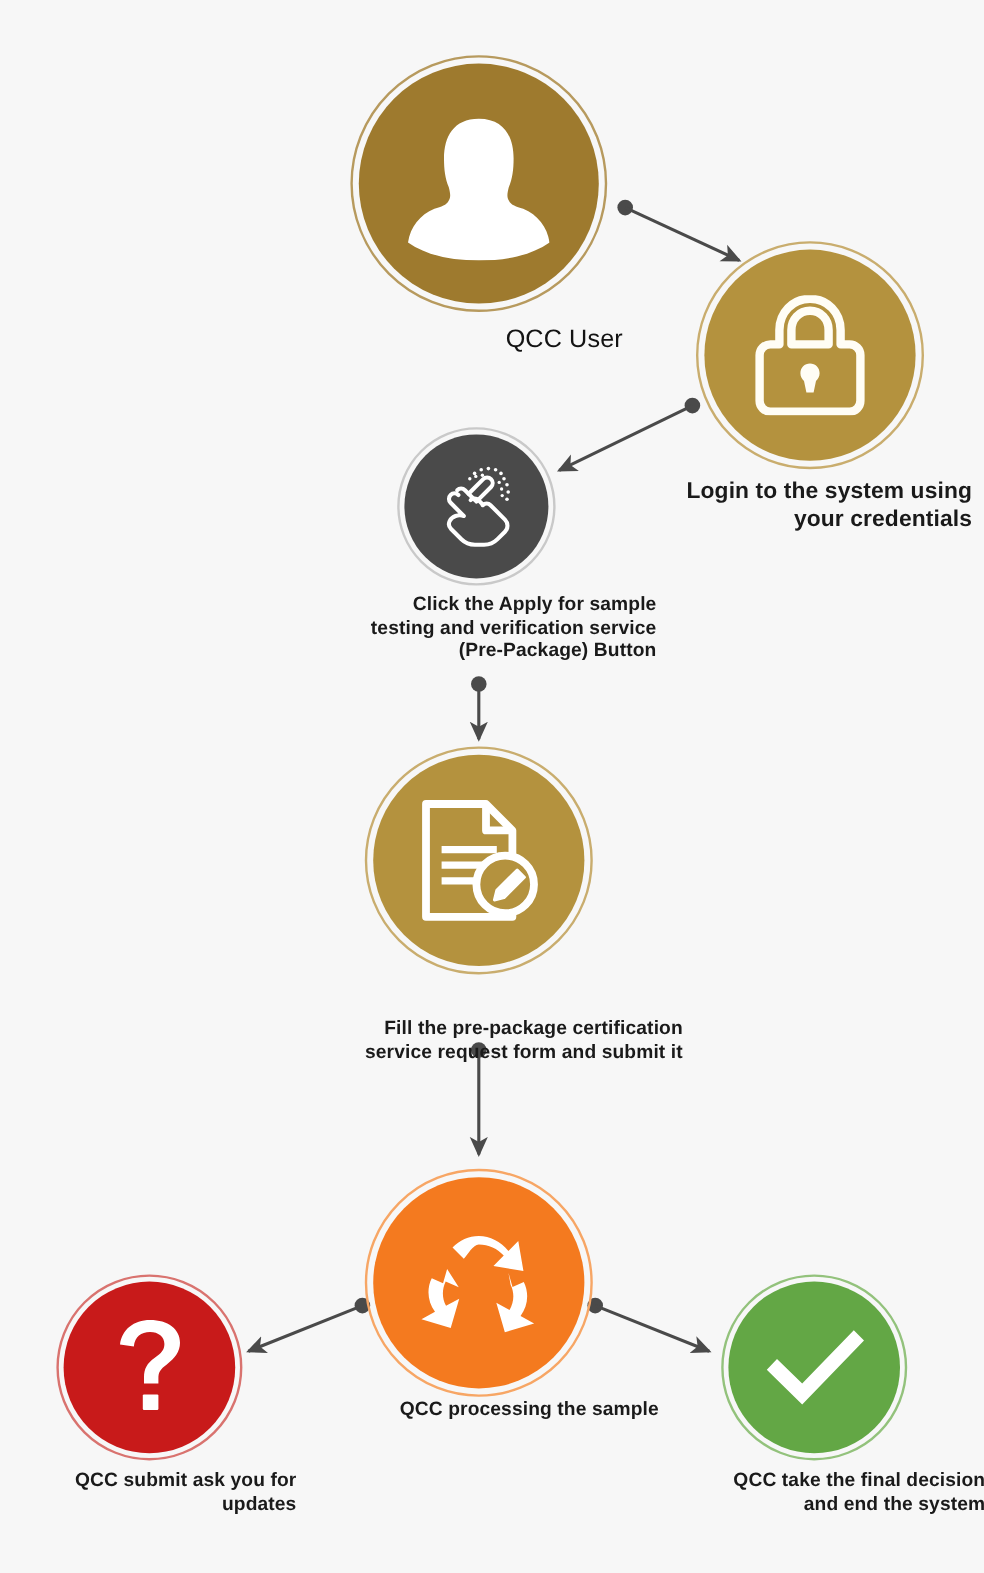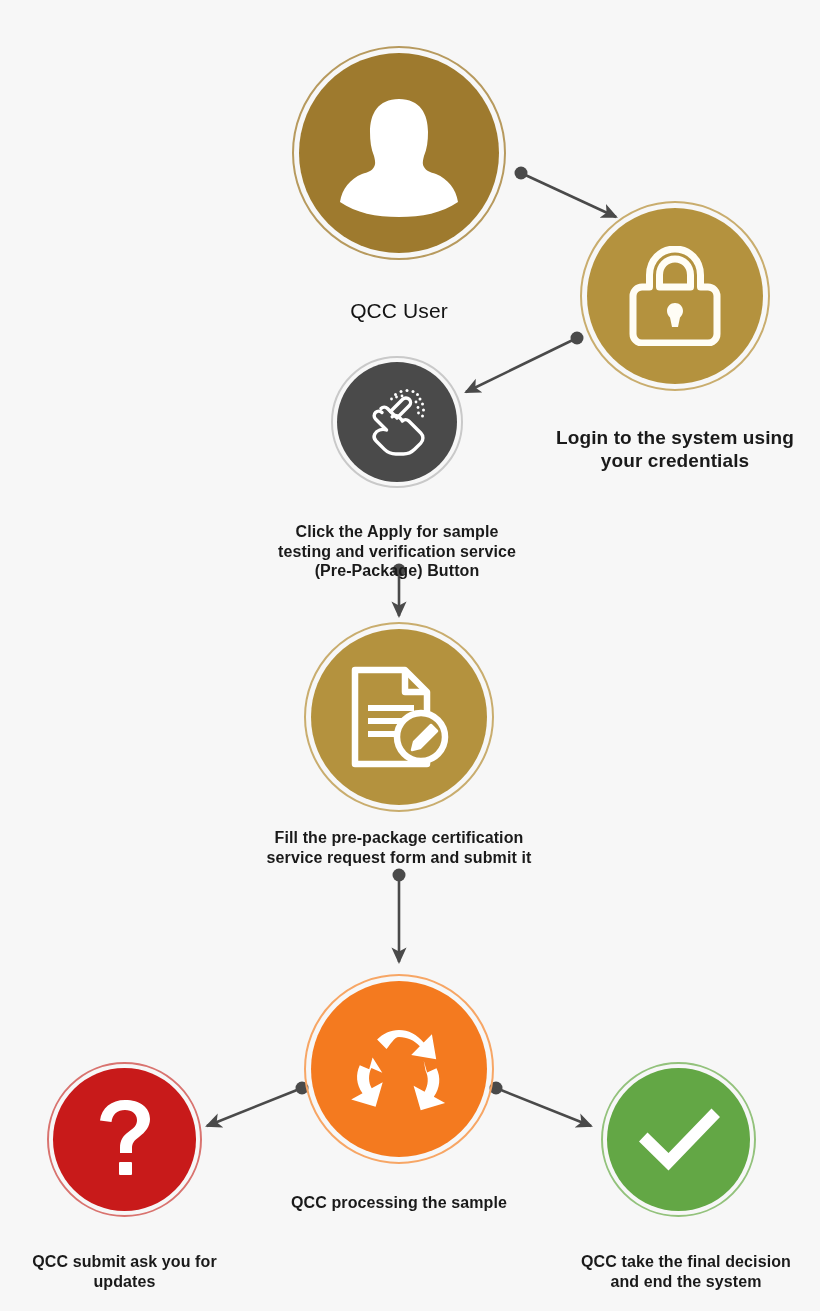--- a/index.html
+++ b/index.html
@@ -27,27 +27,26 @@
   }
   
   .ring {
     position: absolute;
     border-radius: 50%;
     box-sizing: border-box;
     pointer-events: none;
   }
   .label {
     position: absolute;
-    text-align: center;
+    text-align: right;
     color: #1a1a1a;
     font-weight: bold;
     line-height: 1.22;
     letter-spacing: 0.1px;
     white-space: pre-line;
-    margin-top: 28px;
   }
   .label.small { font-size: 16px; }
   .label.tiny  { font-size: 19px; }
   .label.big   { font-size: 21px; font-weight: normal; color: #131313; }
   .conn { position: absolute; top: 0; left: 0; width: 820px; height: 1311px; pointer-events: none; }
   .icon-svg { display: block; }
 </style>
 </head>
 <body>
 
@@ -148,21 +147,21 @@
       <path d="M56 4v22h22" fill="none" stroke="#ffffff" stroke-width="6.5" stroke-linejoin="round"></path>
       <g stroke="#ffffff" stroke-width="6" stroke-linecap="butt">
         <line x1="19" y1="42" x2="65" y2="42"></line>
         <line x1="19" y1="55" x2="65" y2="55"></line>
         <line x1="19" y1="68" x2="58" y2="68"></line>
       </g>
       <circle cx="72" cy="71" r="24" fill="#b4923e" stroke="#ffffff" stroke-width="6.5"></circle>
       <path d="M82 59l6 6-17 17-8 2 2-8z" fill="#ffffff" stroke="#ffffff" stroke-width="2.5" stroke-linejoin="round"></path>
     </svg>
   </div>
-  <div class="label small" style="left:229px; top:800px; width:340px;">Fill the pre-package certification
+  <div class="label small" style="left:229px; top:848px; width:340px;">Fill the pre-package certification
 service request form and submit it</div>
 
   <div class="ring" style="left:304px; top:974px; width:190px; height:190px; border:2px solid #f7a665;"></div>
   <div class="node" style="left:311px; top:981px; width:176px; height:176px; background:#f47a1f;">
     <svg class="icon-svg" width="104" height="104" viewBox="0 0 104 104">
       <g fill="#ffffff">
         <path d="M52 20c8.2 0 15.7 3.6 20.8 9.3l-8.6 8.6 25 4.3-4.3-25-8.2 8.2C69.9 17.6 61.5 13 52 13c-8.4 0-16.1 3.6-21.9 9.5l9.4 9.4C42.9 28.4 47.2 20 52 20z"></path>
         <path d="M52 20c-5.2 0-10 1.9-13.7 5l-9.4-9.4C34.9 9.6 43 6 52 6v14z" opacity="0"></path>
         <path d="M25.6 40.5l-3.4 11.8-9.4-4.1C8.4 57 9.3 67.9 15.5 76.2l-11.3 6.2 24.4 7.3 7.1-24.5-11 6C21.5 65.6 21 57.8 24.4 51l10.9 4.7-9.7-15.2z"></path>
         <path d="M88.4 50.8l-10.9 4.4c3.1 6.6 2.5 14.1-1.1 20l-8.5-5.4 3.1 25.1 19.4-16.3-9.6-3.3c5.9-8.2 7-19 2.7-28.1l4.9-2.1-.0 5.7z" opacity="0"></path>

